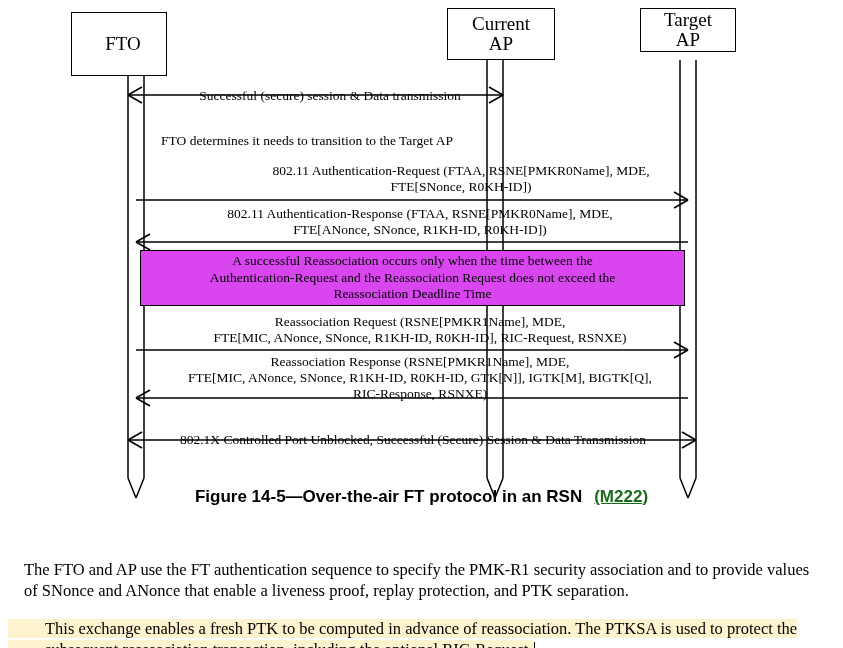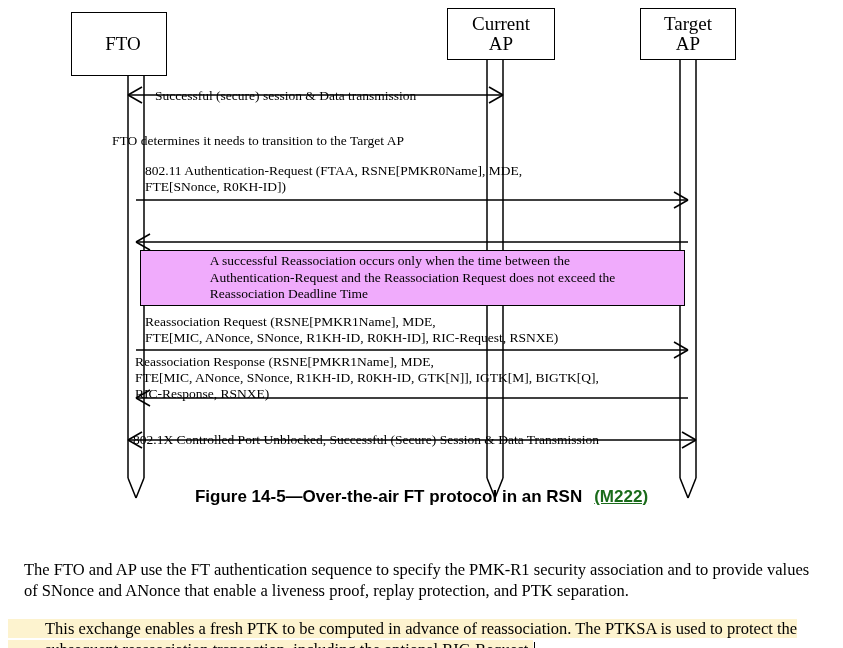--- a/index.html
+++ b/index.html
@@ -32,31 +32,32 @@
     display: flex;
     align-items: center;
     justify-content: center;
     white-space: pre-line;
     box-sizing: border-box;
   }
   .msg-label {
     position: absolute;
     font-family: "Liberation Serif", serif;
     font-size: 13.5px;
-    text-align: left;
+    text-align: center;
     line-height: 1.18;
     white-space: pre-line;
     color: #000;
   }
   .note-box {
     position: absolute;
-    background: #f0abfc;
+    background: #d946ef;
     border: 1.5px solid #000;
     font-family: "Liberation Serif", serif;
     font-size: 13.5px;
+    text-align: center;
     line-height: 1.22;
     white-space: pre-line;
     display: flex;
     align-items: center;
     justify-content: center;
     box-sizing: border-box;
     padding: 2px 6px;
   }
   .figure-caption {
     position: absolute;
@@ -167,23 +168,24 @@
           <line x1="682" y1="432" x2="696" y2="440" stroke="#000" stroke-width="1.5"></line>
           <line x1="682" y1="448" x2="696" y2="440" stroke="#000" stroke-width="1.5"></line>
         </g>
         <g>
           <line x1="142" y1="432" x2="128" y2="440" stroke="#000" stroke-width="1.5"></line>
           <line x1="142" y1="448" x2="128" y2="440" stroke="#000" stroke-width="1.5"></line>
         </g>
       </g>
     </svg>
 <div class="node-box" style="left: 71px; top: 12px; width: 96px; height: 64px; padding-left: 8px;">FTO</div><div class="node-box" style="left: 447px; top: 8px; width: 108px; height: 52px;">Current
-AP</div><div class="node-box" style="left: 640px; top: 8px; width: 96px; height: 52px;">Target
+AP</div><div class="node-box" style="left: 640px; top: 8px; width: 96px; height: 44px;">Target
 AP</div><div class="msg-label" style="left: 155px; top: 88px; width: 350px;">Successful (secure) session &amp; Data transmission</div><div class="msg-label" style="left: 112px; top: 133px; width: 390px;">FTO determines it needs to transition to the Target AP</div><div class="msg-label" style="left: 145px; top: 163px; width: 632px;">802.11 Authentication-Request (FTAA,  RSNE[PMKR0Name], MDE,
-FTE[SNonce, R0KH-ID])</div><div class="msg-label" style="left: 145px; top: 314px; width: 550px;">Reassociation Request (RSNE[PMKR1Name], MDE,
+FTE[SNonce, R0KH-ID])</div><div class="msg-label" style="left: 145px; top: 206px; width: 550px;">802.11 Authentication-Response (FTAA, RSNE[PMKR0Name], MDE,
+FTE[ANonce, SNonce, R1KH-ID, R0KH-ID])</div><div class="msg-label" style="left: 145px; top: 314px; width: 550px;">Reassociation Request (RSNE[PMKR1Name], MDE,
 FTE[MIC, ANonce, SNonce, R1KH-ID, R0KH-ID], RIC-Request, RSNXE)</div><div class="msg-label" style="left: 135px; top: 354px; width: 570px;">Reassociation Response (RSNE[PMKR1Name], MDE,
 FTE[MIC, ANonce, SNonce, R1KH-ID, R0KH-ID, GTK[N]], IGTK[M], BIGTK[Q],
 RIC-Response, RSNXE)</div><div class="msg-label" style="left: 133px; top: 432px; width: 560px;">802.1X Controlled Port Unblocked, Successful (Secure) Session &amp; Data Transmission</div><div class="note-box" style="left: 140px; top: 250px; width: 545px; height: 56px;">A successful Reassociation occurs only when the time between the
 Authentication-Request and the Reassociation Request does not exceed the
 Reassociation Deadline Time</div></div>
 
 <div class="figure-caption">
   <span>Figure 14-5—Over-the-air FT protocol in an RSN</span><span class="caption-edit">(M222)</span>
 </div>
 

